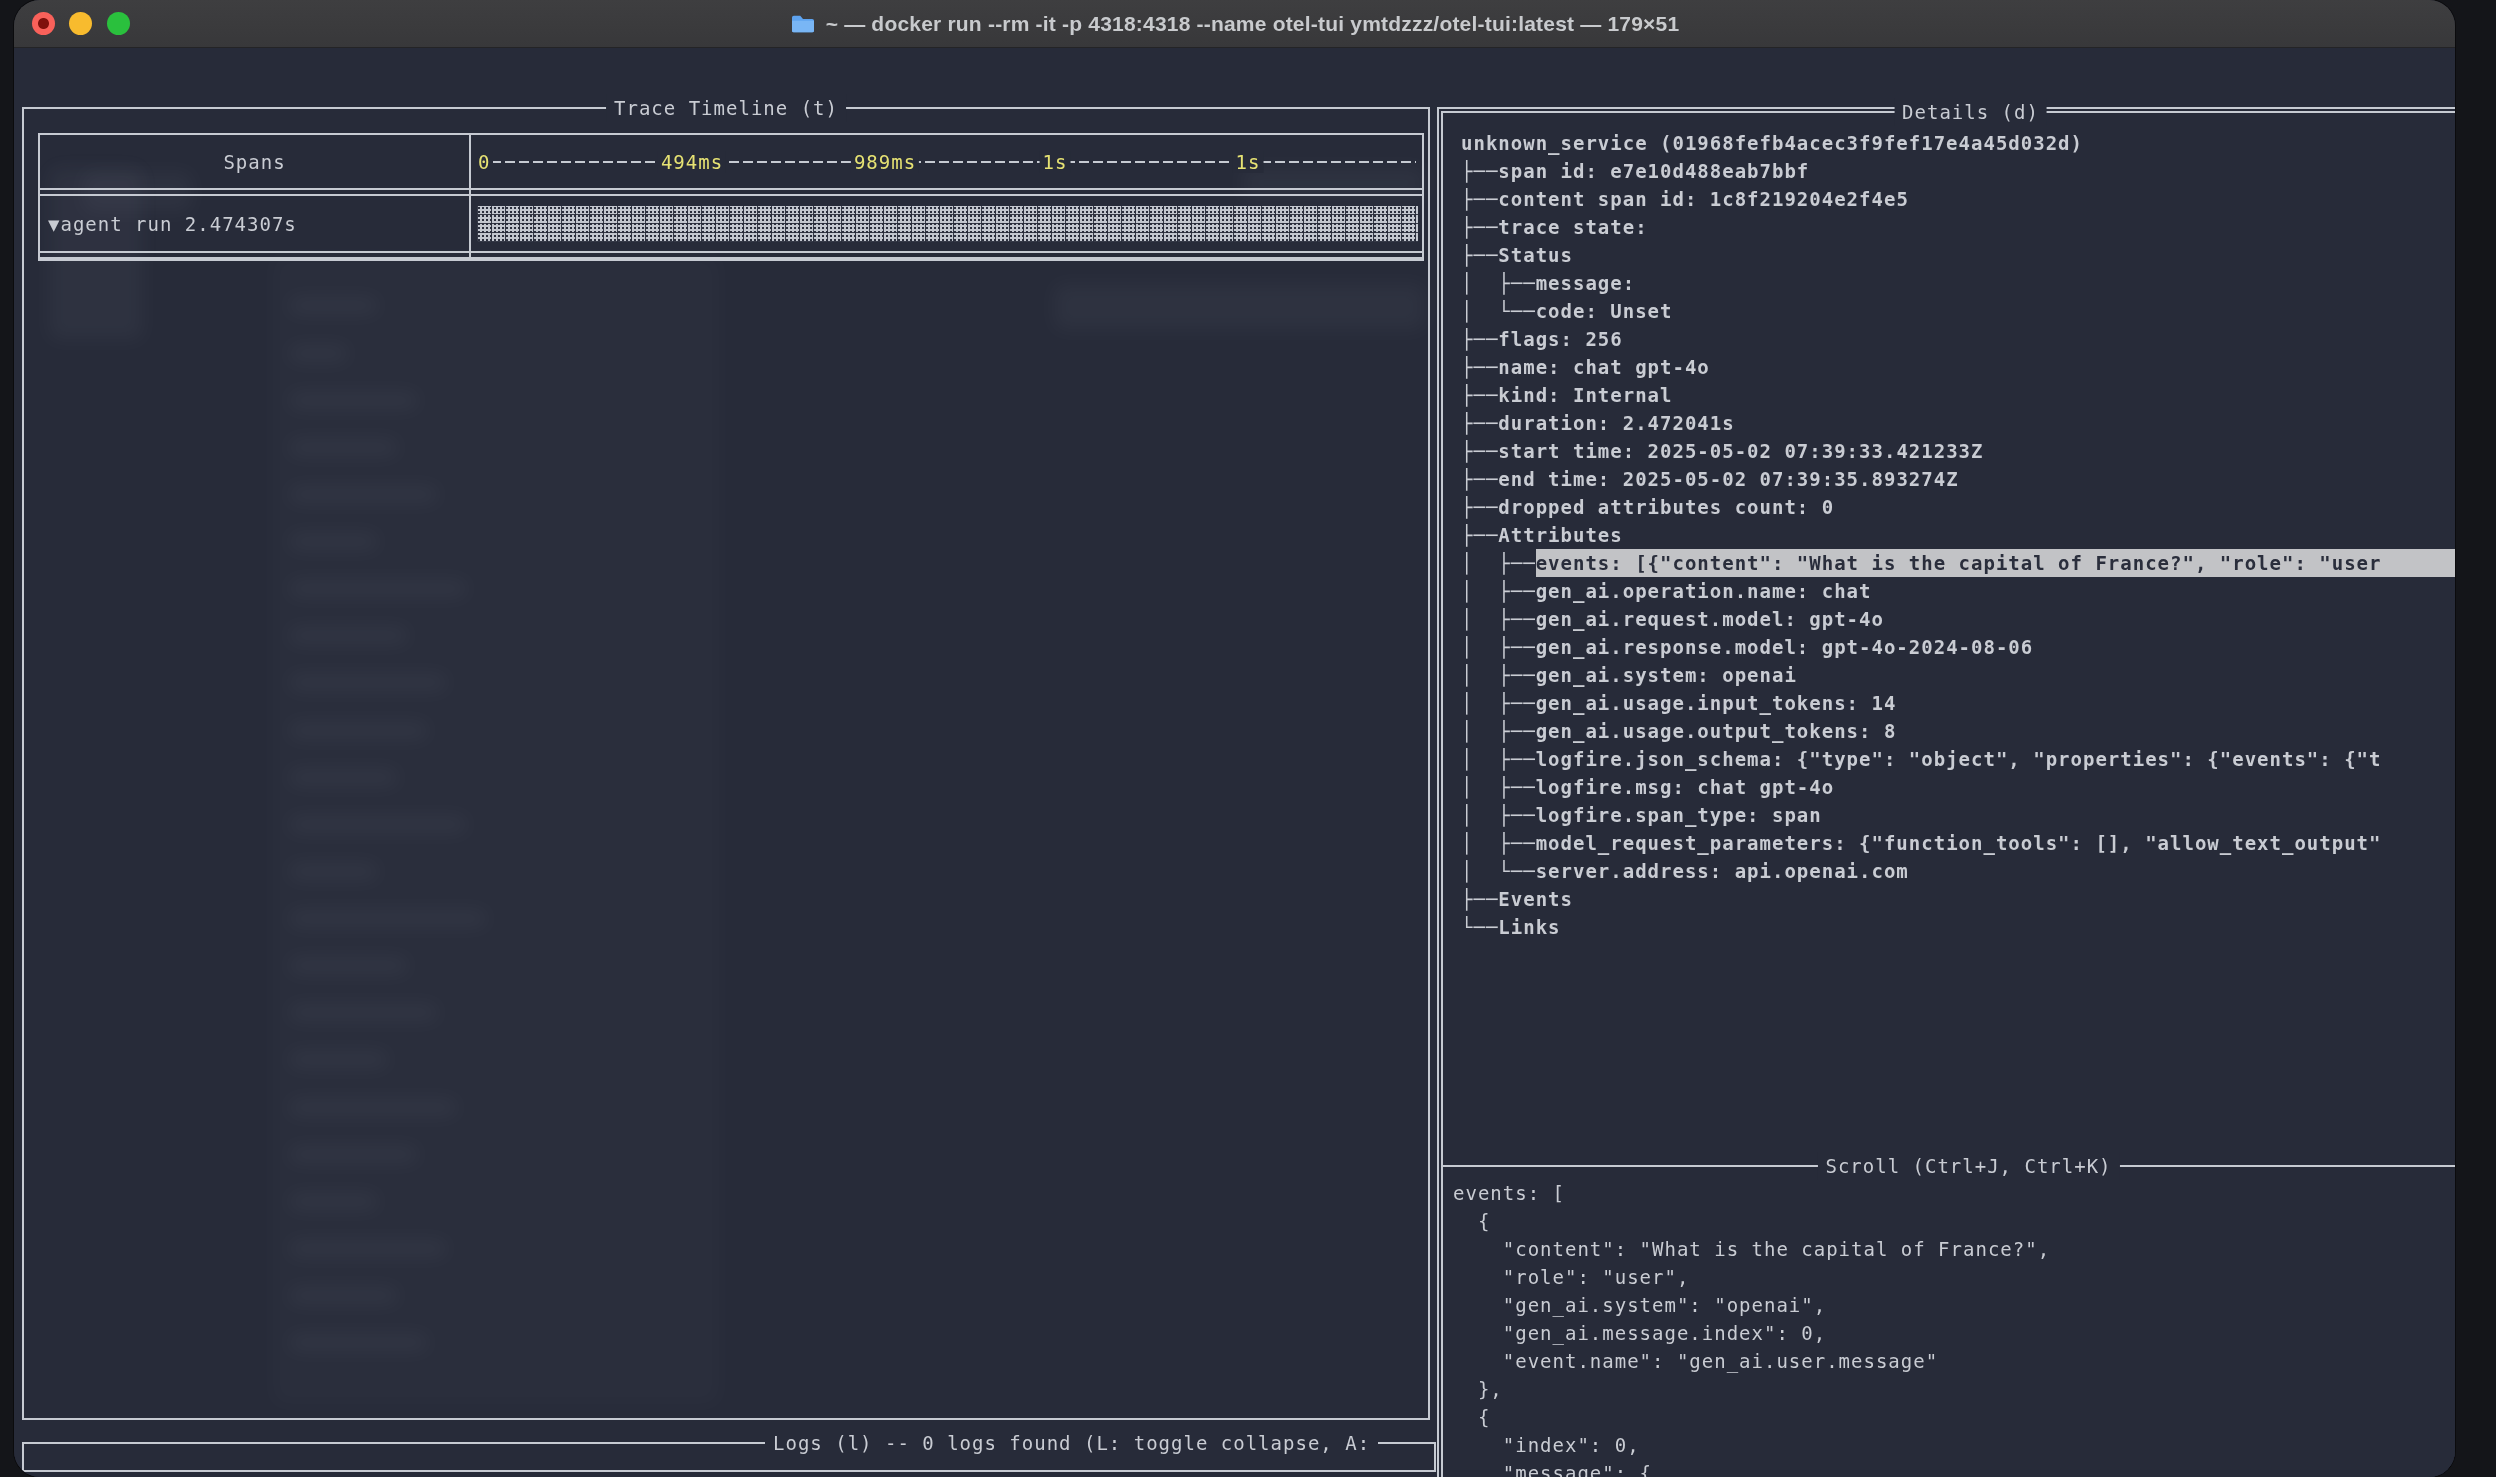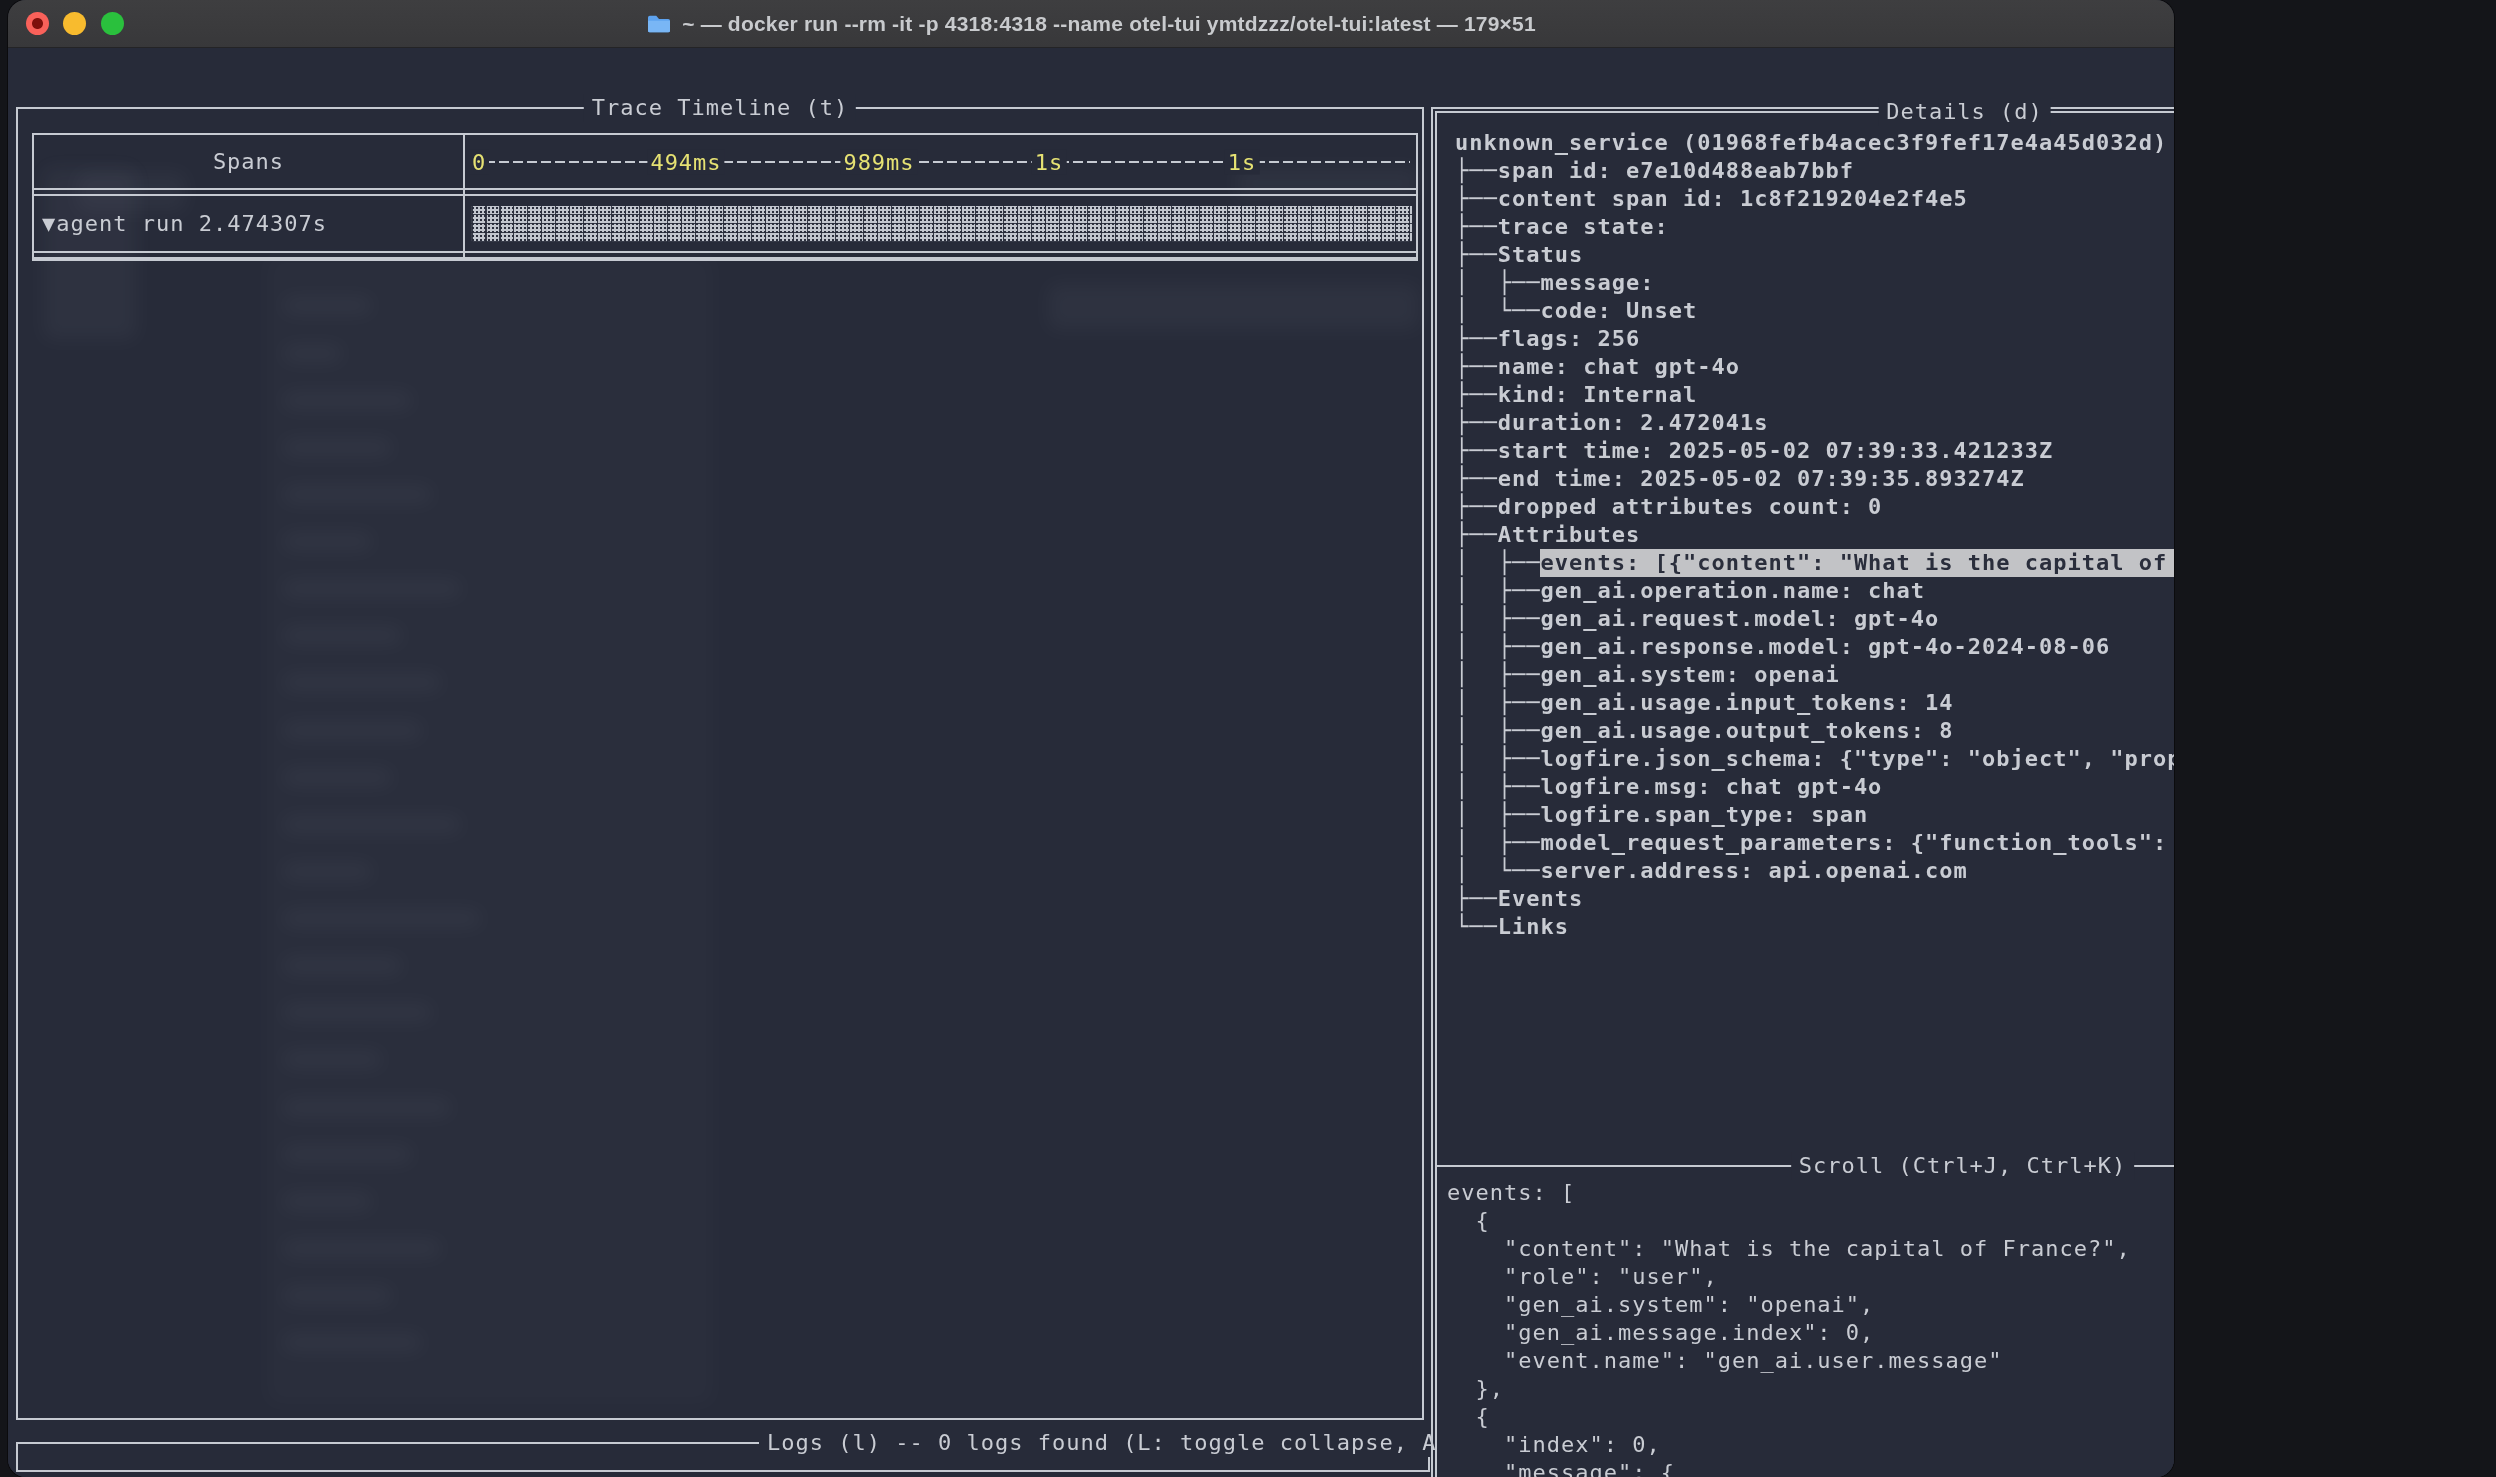--- a/index.html
+++ b/index.html
@@ -8,22 +8,22 @@
   :root{
     --term-bg:#272b39;
     --fg:#c9ccd3;
     --line:#c6cad2;
     --yellow:#e6e273;
     --sel-bg:#c2c3c6;
     --sel-fg:#2a2e3c;
   }
 
   .window{
-    position:absolute; left:8px; top:0; width:2166px; height:1477px;
-    border-radius:18px; overflow:hidden; background:var(--term-bg);
+    position:absolute; left:14px; top:0; width:2441px; height:1477px;
+    border-radius:26px; overflow:hidden; background:var(--term-bg);
     box-shadow:0 0 0 1px #0b0b0d;
   }
 
   
   .titlebar{
     position:absolute; left:0; top:0; right:0; height:48px;
     background:linear-gradient(#3e3e40,#38383a);
     border-bottom:1px solid #242426;
     display:flex; align-items:center; justify-content:center;
     font-family:"Liberation Sans", sans-serif;
@@ -34,21 +34,21 @@
   .light.yellow{ left:55px; background:#f8bb2e; }
   .light.green{ left:93px; background:#2ac03d; }
   .titlewrap{ display:flex; align-items:center; gap:10px; }
   .title-text{ color:#c8cacd; font-size:21px; font-weight:700; letter-spacing:0.2px; white-space:nowrap; }
 
   
   .term{
     position:absolute; left:0; top:48px; right:0; bottom:0;
     background:var(--term-bg);
     font-family:"DejaVu Sans Mono", monospace;
-    font-size:22px; letter-spacing:1px; color:var(--fg);
+    font-size:19px; letter-spacing:1px; color:var(--fg);
   }
 
   .ghost{ position:absolute; background:#aeb4c2; filter:blur(9px); border-radius:9px; pointer-events:none; }
 
   .panel{ position:absolute; }
   .panel-title{
     position:absolute; top:-15px; left:50%; transform:translateX(-50%);
     background:var(--term-bg); padding:0 8px; white-space:nowrap; line-height:28px;
   }
 

